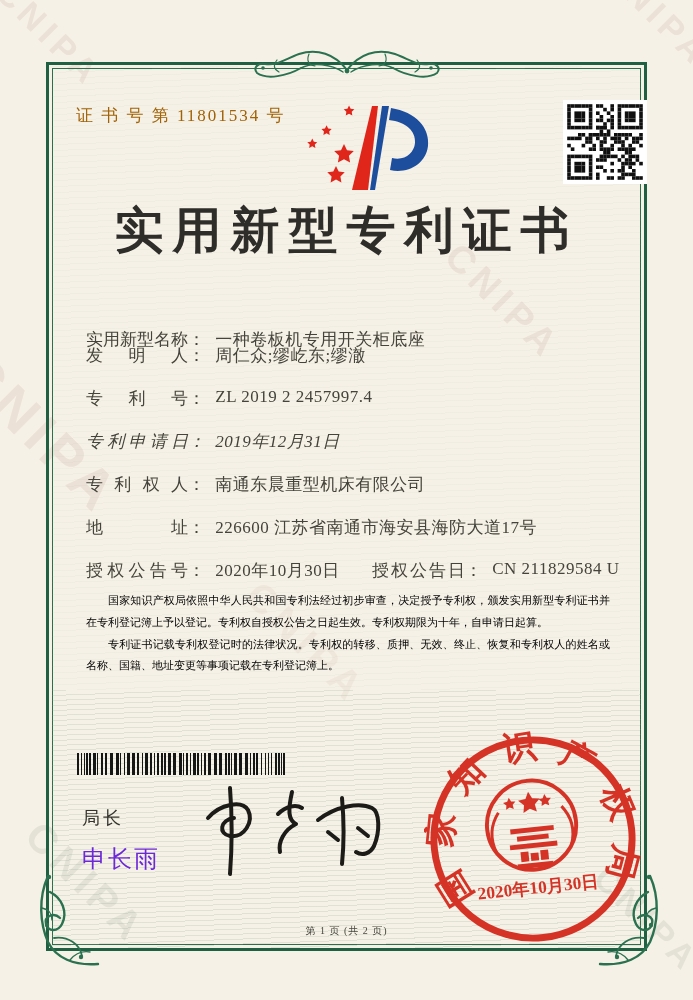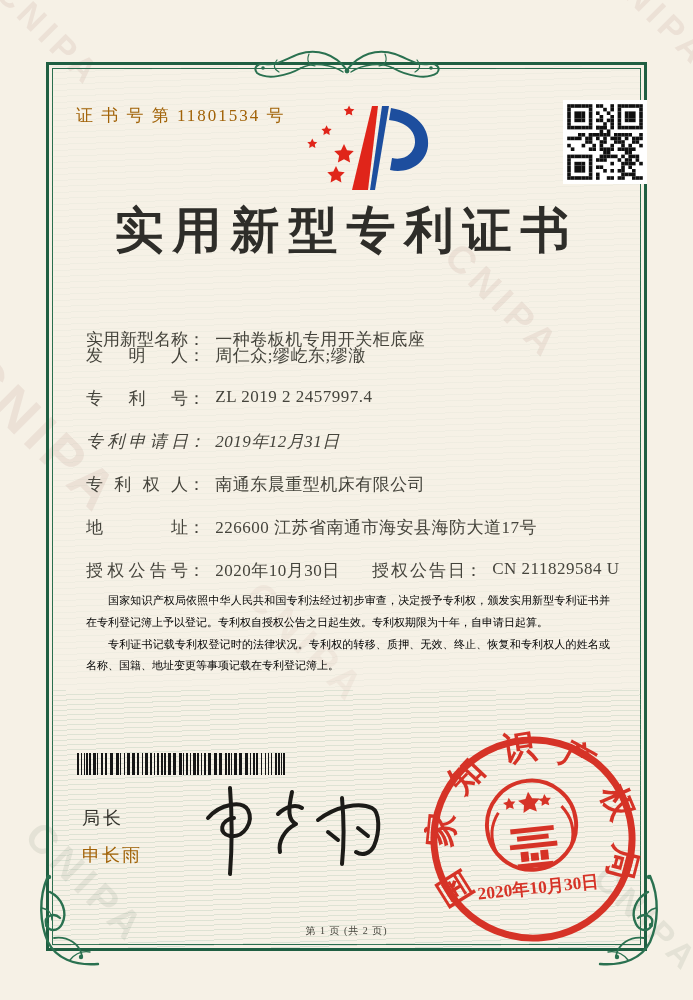--- a/index.html
+++ b/index.html
@@ -57,21 +57,21 @@
   .fvalue{margin-left:6px;letter-spacing:0.5px;}
   .frow2b{position:absolute;left:286px;top:0;white-space:nowrap;}
   .ltext5{display:inline-block;width:93px;text-align:justify;text-align-last:justify;}
   .paras{
     position:absolute;left:86px;top:590px;width:524px;
     font-size:11px;line-height:1.98;color:#000000;text-align:justify;
   }
   .paras p{margin:0;text-indent:2em;}
   .barcode{position:absolute;left:75px;top:753px;}
   .signer-title{position:absolute;left:82px;top:806px;font-size:18px;letter-spacing:3px;color:#34332d;}
-  .signer-name{position:absolute;left:82px;top:843px;font-size:18px;letter-spacing:2px;color:#a16207;}
+  .signer-name{position:absolute;left:82px;top:843px;font-size:24px;letter-spacing:2px;color:#6d28d9;}
   .signature{position:absolute;left:190px;top:780px;}
   .seal{position:absolute;left:424px;top:730px;opacity:0.94;}
   .pageinfo{
     position:absolute;left:0;right:0;top:924px;text-align:center;
     font-size:10px;letter-spacing:1px;color:#47463e;
   }
   .contnote{
     position:absolute;left:0;right:0;top:963px;text-align:center;
     font-size:15.5px;letter-spacing:2px;color:#3e3d35;
   }

